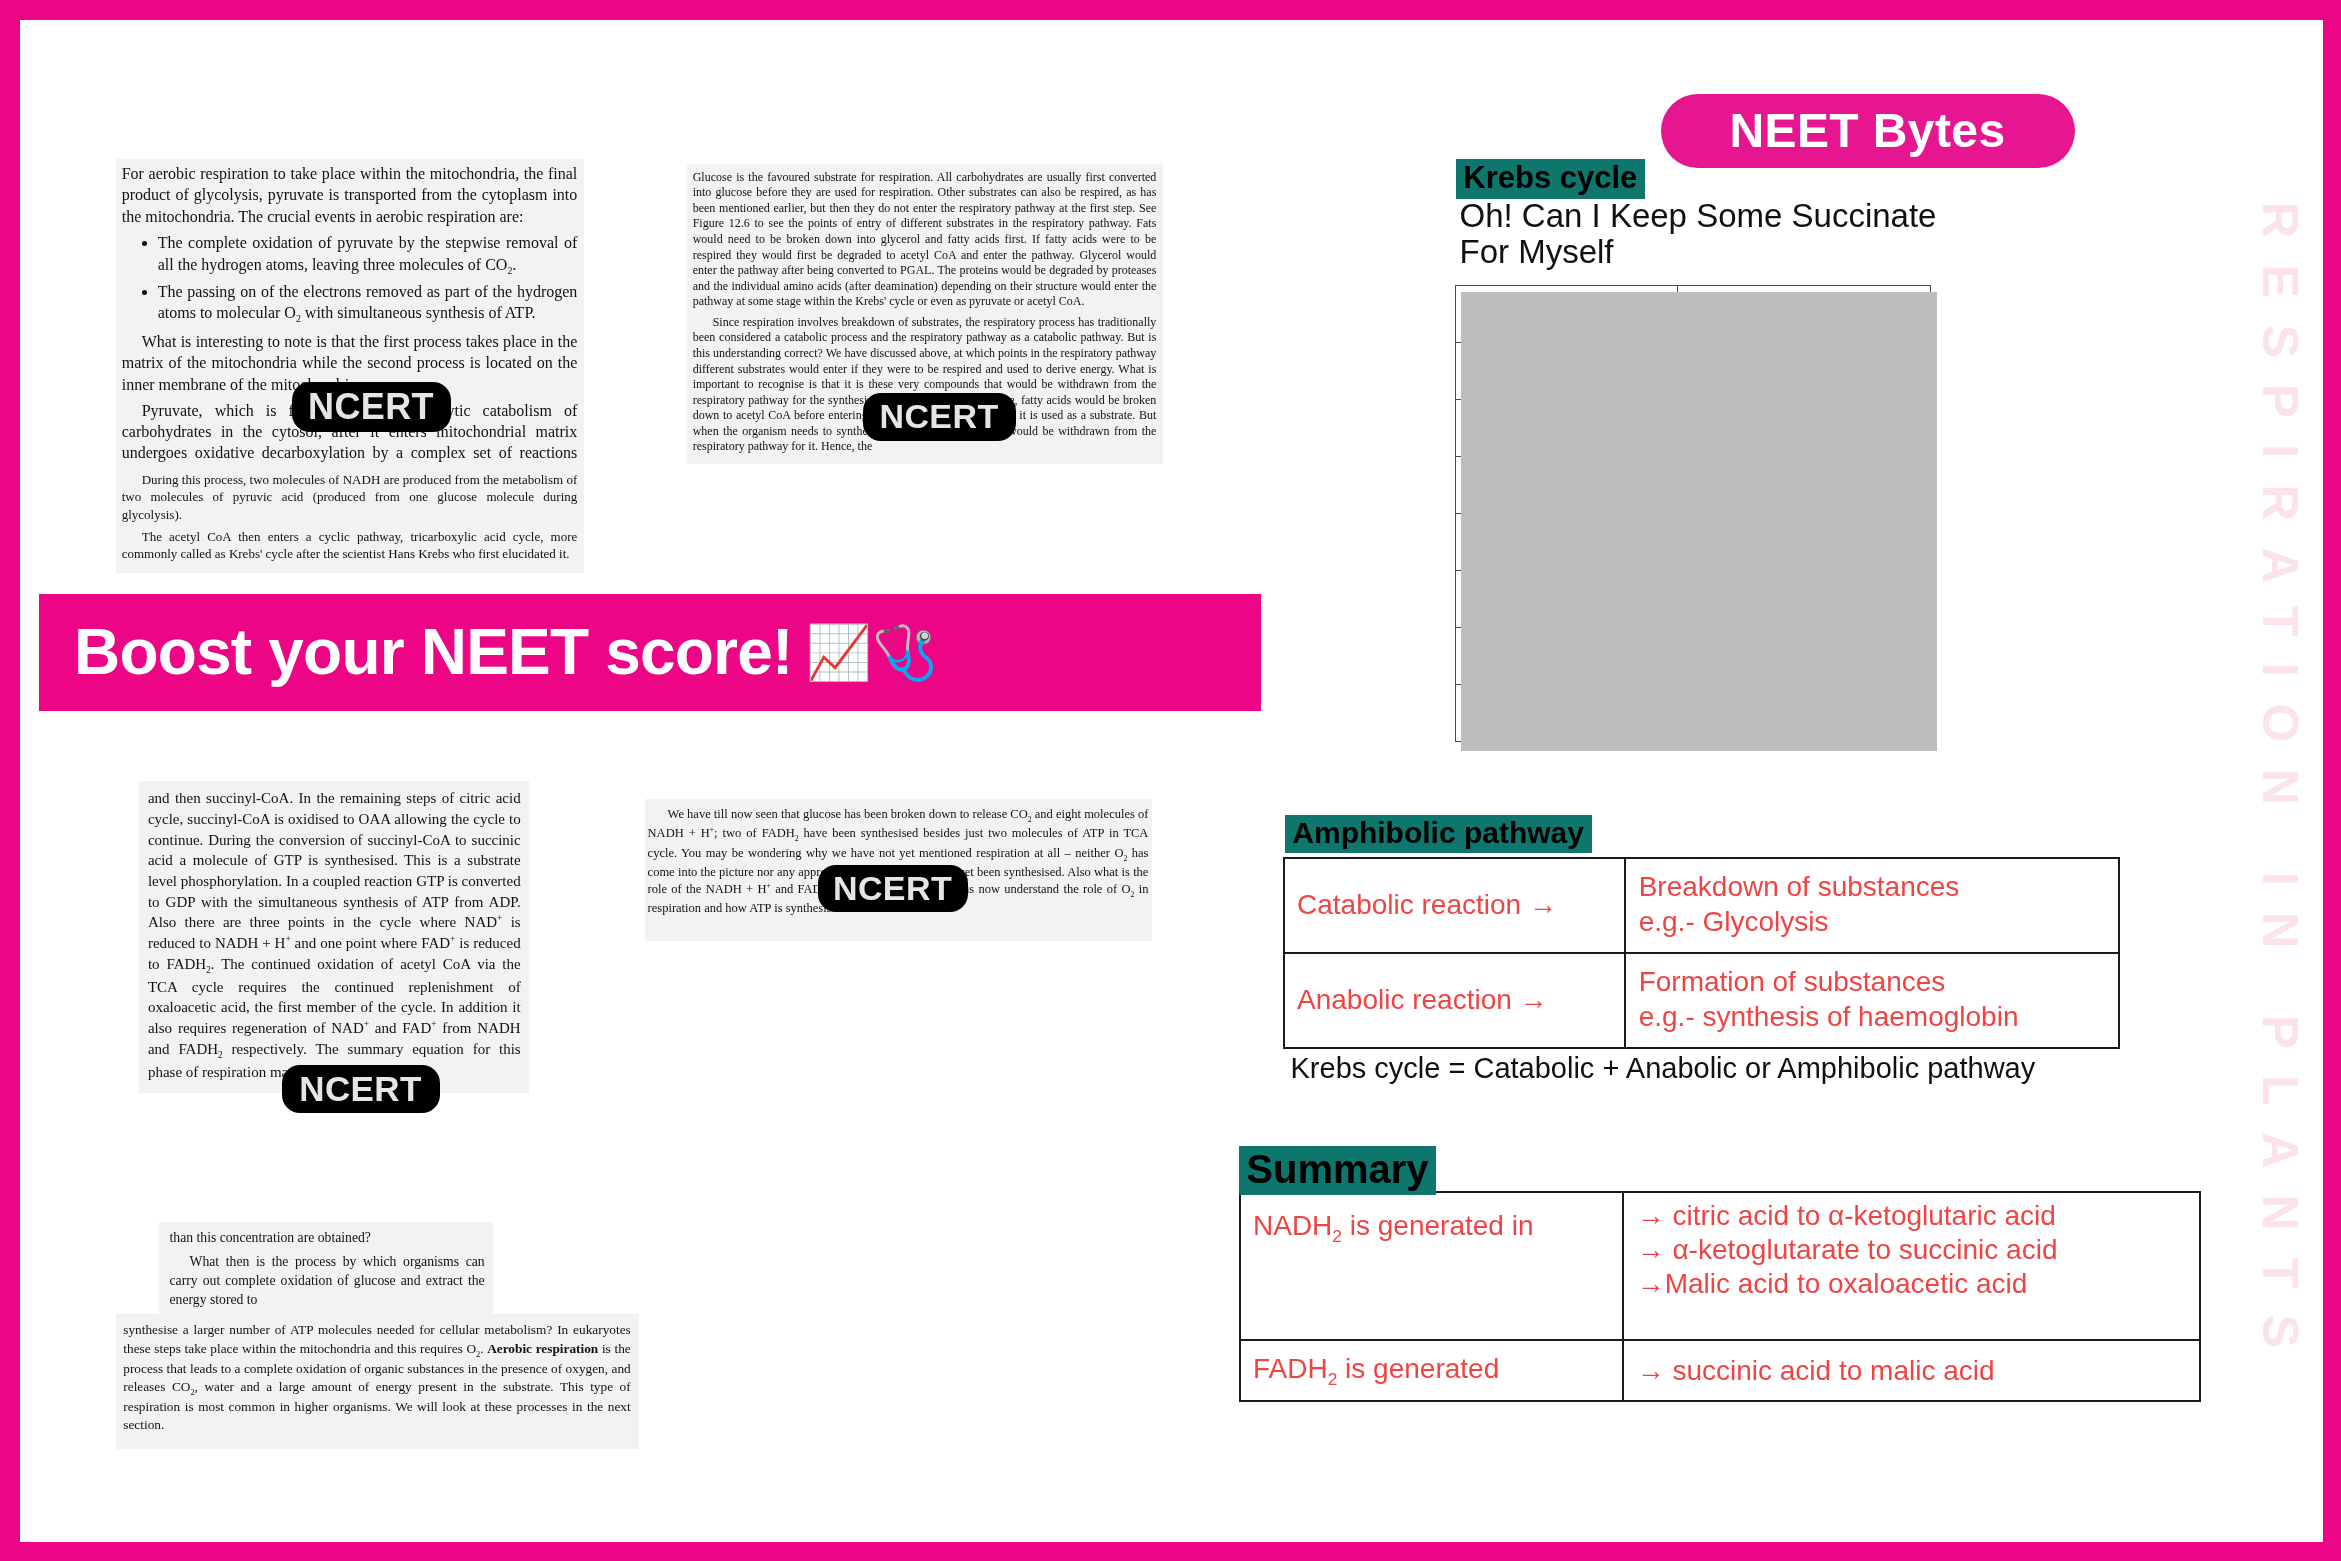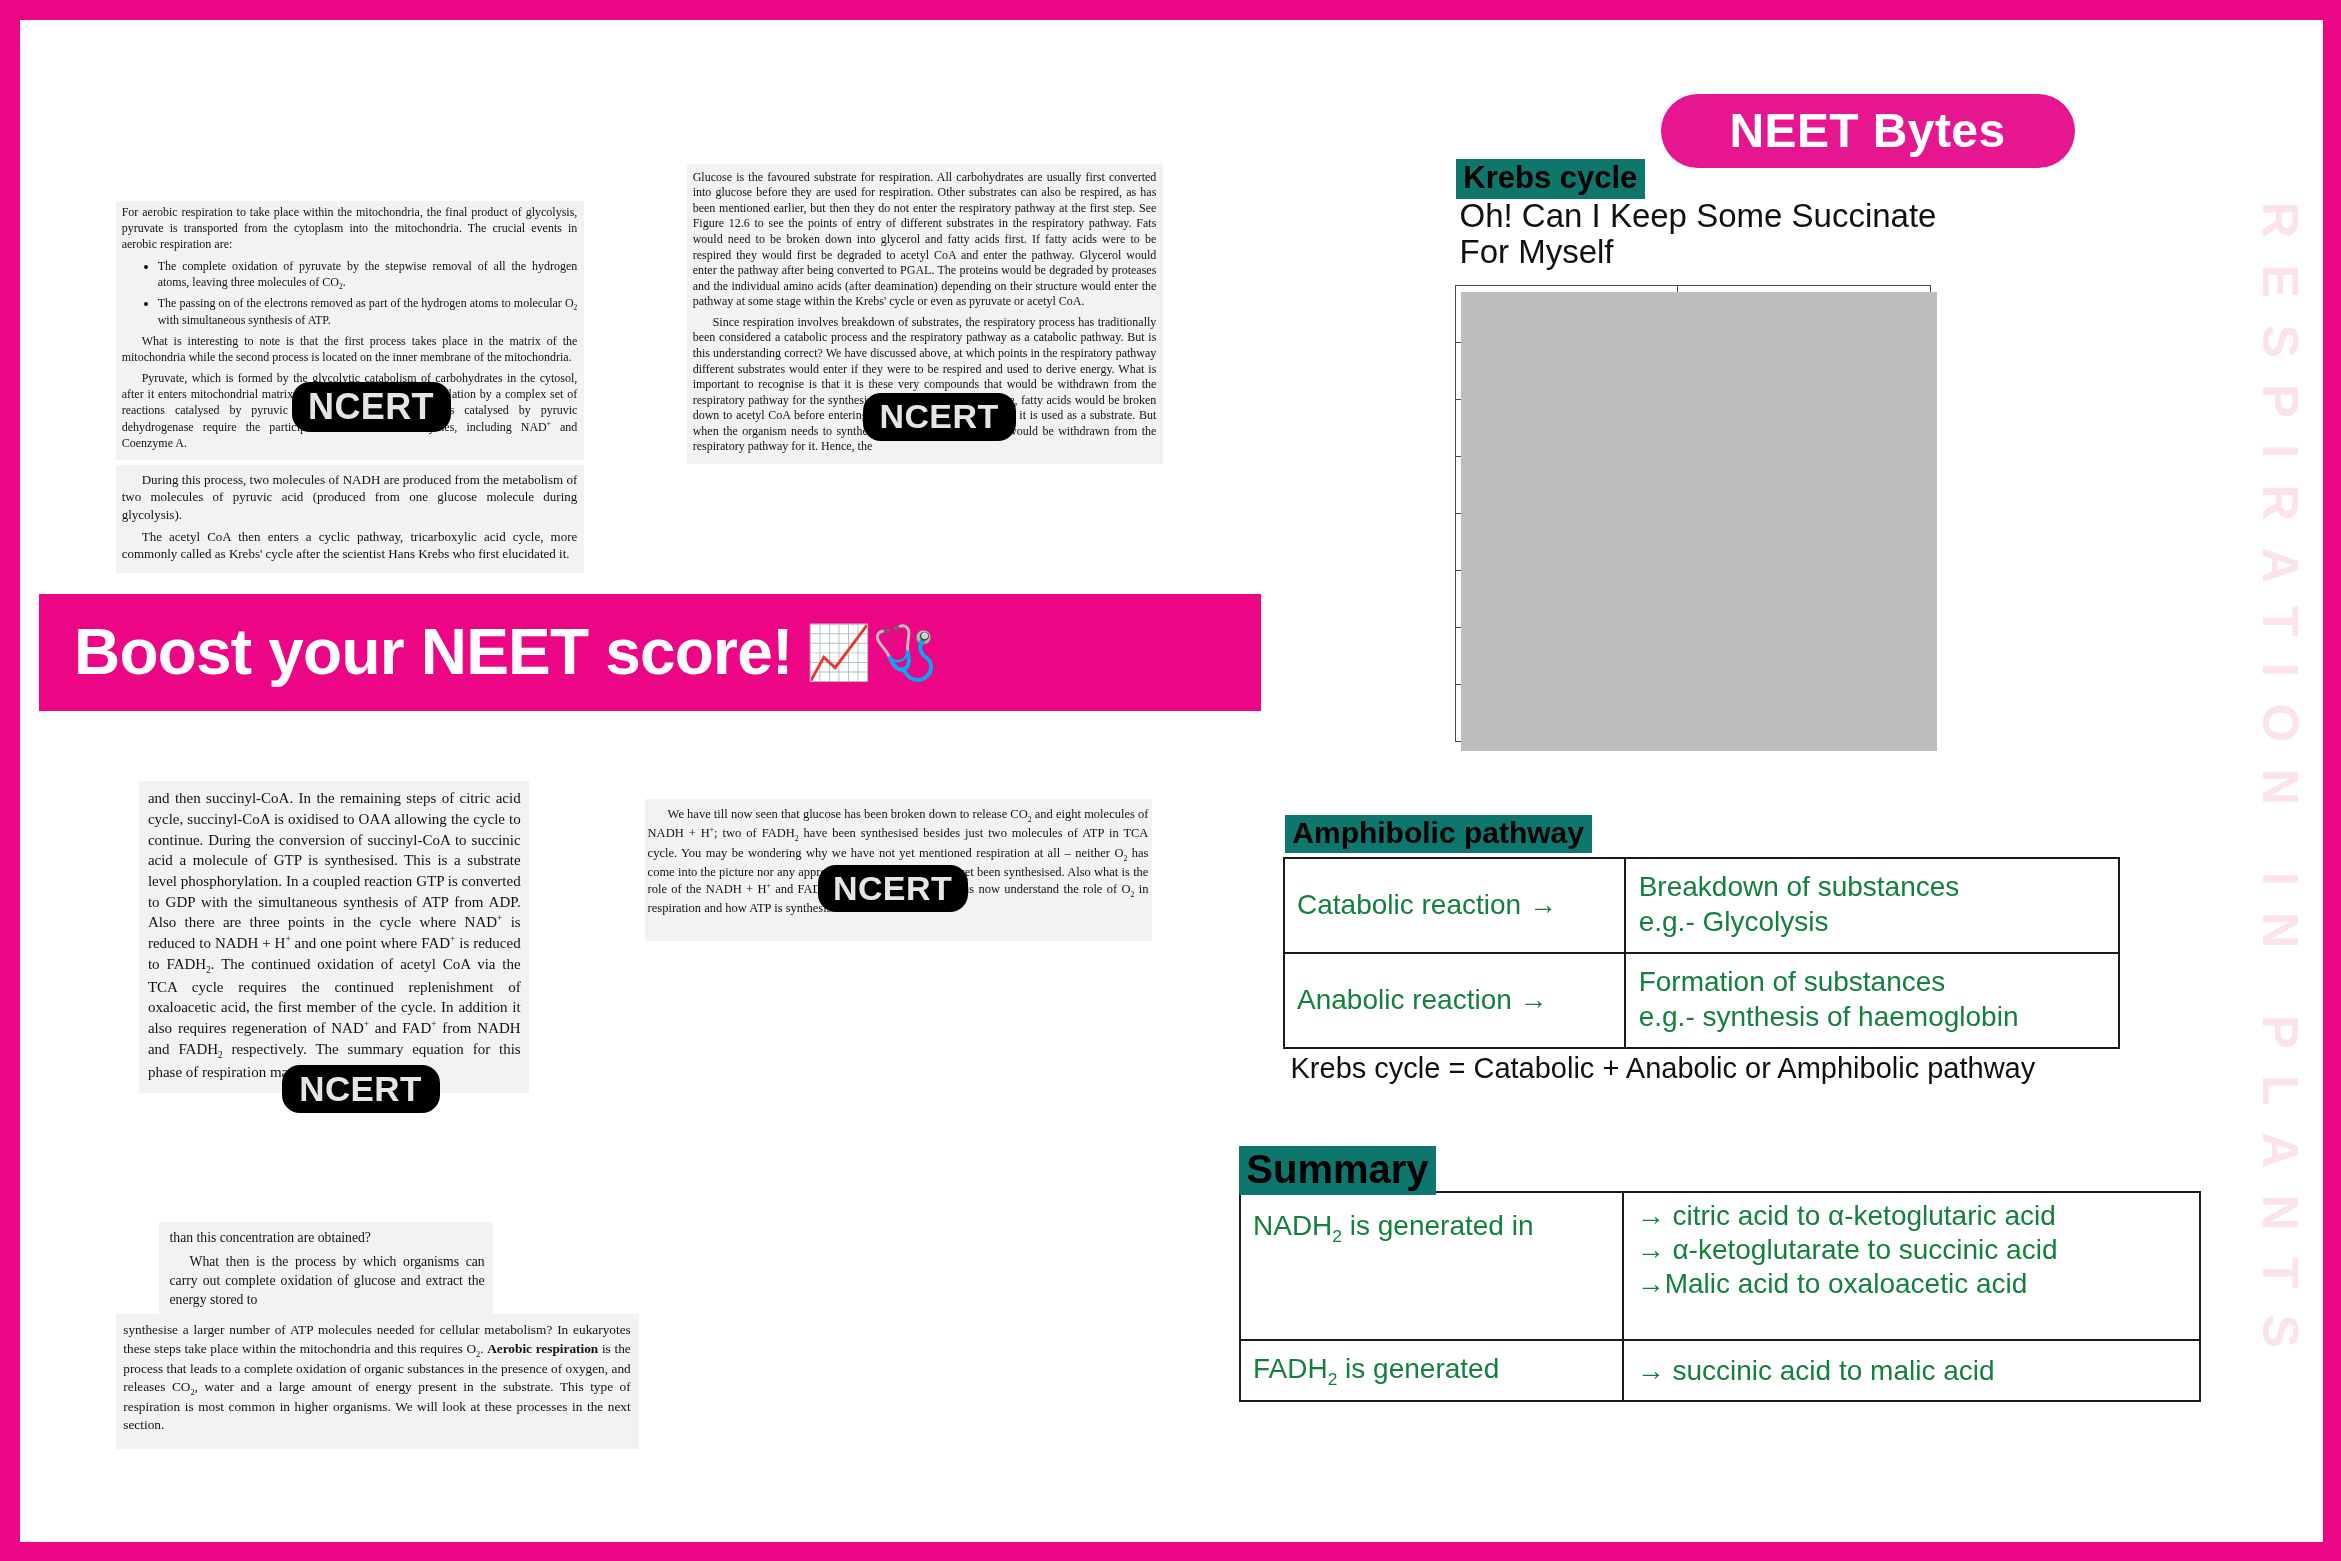--- a/index.html
+++ b/index.html
@@ -55,21 +55,21 @@
     overflow: hidden;
   }
   .ncert-panel p { margin: 0 0 4.7px 0; }
   .ncert-panel p.ind { text-indent: 20px; }
   .ncert-panel ul { margin: 5.5px 0 5.5px 0; padding-left: 36px; }
   .ncert-panel li { margin-bottom: 3.9px; text-align: justify; }
   sub { font-size: 0.62em; vertical-align: sub; }
   sup { font-size: 0.62em; vertical-align: super; }
 
   
-  #panel-a { left: 96px; top: 139px; width: 468px; font-size: 12px; line-height: 1.33; padding: 4.7px 6.2px 3.1px 6.2px; margin-top: 42px; }
+  #panel-a { left: 96px; top: 139px; width: 468px; font-size: 16px; line-height: 1.33; padding: 4.7px 6.2px 3.1px 6.2px; }
   
   #panel-a2 { left: 96px; top: 445px; width: 468px; font-size: 13px; line-height: 1.34; padding: 6.2px 6.2px 6.2px 6.2px; }
   
   #panel-b { left: 667px; top: 144px; width: 476px; font-size: 12px; line-height: 1.30; padding: 6.2px 6.2px 4.7px 6.2px; }
   
   #panel-c { left: 119px; top: 761px; width: 390px; font-size: 15px; line-height: 1.38; padding: 7.8px 7.8px 6.2px 9.4px; }
   
   #panel-d { left: 139px; top: 1202px; width: 334px; font-size: 13.7px; line-height: 1.40; padding: 6.2px 7.8px 6.2px 11px; z-index: 4; }
   
   #panel-e { left: 96px; top: 1294px; width: 523px; font-size: 13.3px; line-height: 1.38; padding: 7.8px 7.8px 9.4px 7.8px; z-index: 3; }
@@ -160,21 +160,21 @@
     line-height: 1.12;
     color: #111;
   }
 
   
   .data-table {
     position: absolute;
     border-collapse: collapse;
     background: #fff;
     font-family: "Liberation Sans", sans-serif;
-    color: #15803d;
+    color: #ef4444;
   }
   .data-table td {
     border: 1.6px solid #4a4a4a;
     padding: 2.3px 11px;
     vertical-align: middle;
     white-space: nowrap;
   }
 
   
   #krebs-table { left: 1435px; top: 265px; width: 476px; font-size: 30px; }

